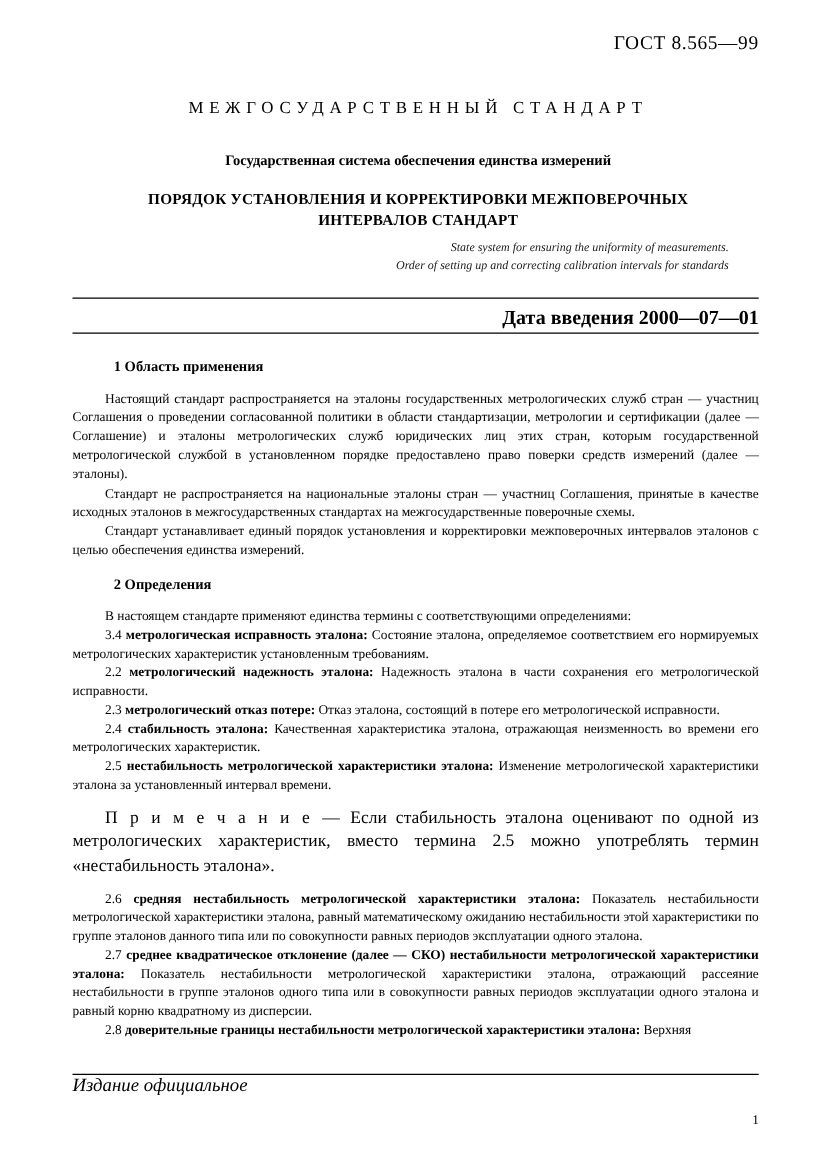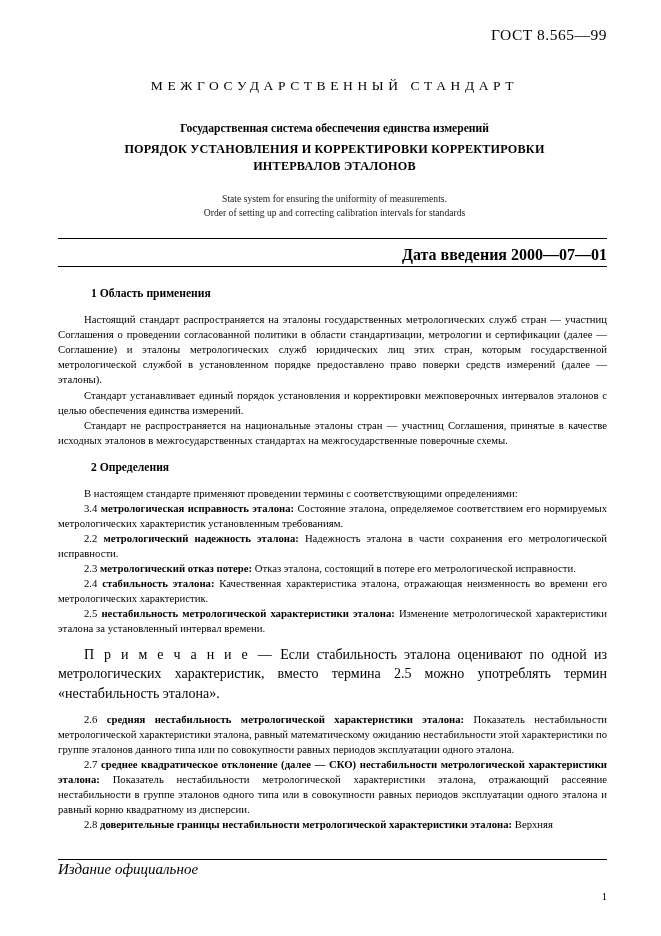--- a/index.html
+++ b/index.html
@@ -45,37 +45,38 @@
   .title-block {
     position: absolute;
     left: 86px;
     right: 78px;
     top: 122px;
     text-align: center;
   }
   .subtitle-1 {
     font-size: 11.6px;
     font-weight: bold;
-    margin-bottom: 6px;
+    margin-bottom: 16px;
   }
   .main-title {
     font-size: 12.2px;
     font-weight: bold;
     line-height: 1.38;
     letter-spacing: 0.2px;
   }
   .eng-block {
     position: absolute;
     left: 86px;
     right: 78px;
     top: 192px;
-    text-align: center;
+    text-align: right;
     font-size: 9.6px;
     line-height: 1.45;
     color: #1a1a1a;
+    font-style: italic;
   }
   .rule {
     position: absolute;
     left: 58px;
     right: 54px;
     border-top: 1px solid #000;
     height: 0;
   }
   .rule-top { top: 238px; }
   .date-line {
@@ -147,43 +148,43 @@
 <body>
 
 <div class="page">
 
   <div class="gost-number">ГОСТ 8.565—99</div>
 
   <div class="std-word">МЕЖГОСУДАРСТВЕННЫЙ  СТАНДАРТ</div>
 
   <div class="title-block">
     <div class="subtitle-1">Государственная система обеспечения единства измерений</div>
-    <div class="main-title">ПОРЯДОК УСТАНОВЛЕНИЯ И КОРРЕКТИРОВКИ КОРРЕКТИРОВКИ ИНТЕРВАЛОВ ЭТАЛОНОВ</div>
+    <div class="main-title">ПОРЯДОК УСТАНОВЛЕНИЯ И КОРРЕКТИРОВКИ МЕЖПОВЕРОЧНЫХ ИНТЕРВАЛОВ СТАНДАРТ</div>
   </div>
 
   <div class="eng-block">
     <div>State system  for  ensuring the uniformity of measurements.</div>
     <div>Order  of setting up  and correcting calibration intervals for  standards</div>
   </div>
 
   <div class="rule rule-top"></div>
   <div class="date-line">Дата введения 2000—07—01</div>
   <div class="rule rule-bottom"></div>
 
   <div class="content">
 
     <h2 class="sec first">1  Область применения</h2>
 
     <p>Настоящий стандарт распространяется на эталоны государственных метрологических служб стран — участниц Соглашения о проведении согласованной политики в области стандартизации, метрологии и сертификации (далее — Соглашение) и эталоны метрологических служб юридических лиц этих стран, которым государственной метрологической службой в установленном порядке предоставлено право поверки средств измерений (далее — эталоны).</p>
+    <p class="para-gap">Стандарт не распространяется на национальные эталоны стран — участниц Соглашения, принятые в качестве исходных эталонов в межгосударственных стандартах на межгосударственные поверочные схемы.</p>
     <p class="para-gap">Стандарт устанавливает единый порядок установления и корректировки межповерочных интервалов эталонов с целью обеспечения единства измерений.</p>
-    <p class="para-gap">Стандарт не распространяется на национальные эталоны стран — участниц Соглашения, принятые в качестве исходных эталонов в межгосударственных стандартах на межгосударственные поверочные схемы.</p>
 
     <h2 class="sec">2  Определения</h2>
 
-    <p>В настоящем стандарте применяют проведении термины с соответствующими определениями:</p>
+    <p>В настоящем стандарте применяют единства термины с соответствующими определениями:</p>
 
     <p><span>3.4</span> <b>метрологическая исправность эталона:</b> <span>Состояние эталона, определяемое соответствием его нормируемых метрологических характеристик установленным требованиям.</span></p>
 
     <p><span>2.2</span> <b>метрологический надежность эталона:</b> <span>Надежность эталона в части сохранения его метрологической исправности.</span></p>
 
     <p><span>2.3</span> <b>метрологический отказ потере:</b> <span>Отказ эталона, состоящий в потере его метрологической исправности.</span></p>
 
     <p><span>2.4</span> <b>стабильность эталона:</b> <span>Качественная характеристика эталона, отражающая неизменность во времени его метрологических характеристик.</span></p>
 
     <p><span>2.5</span> <b>нестабильность метрологической характеристики эталона:</b> <span>Изменение метрологической характеристики эталона за установленный интервал времени.</span></p>

